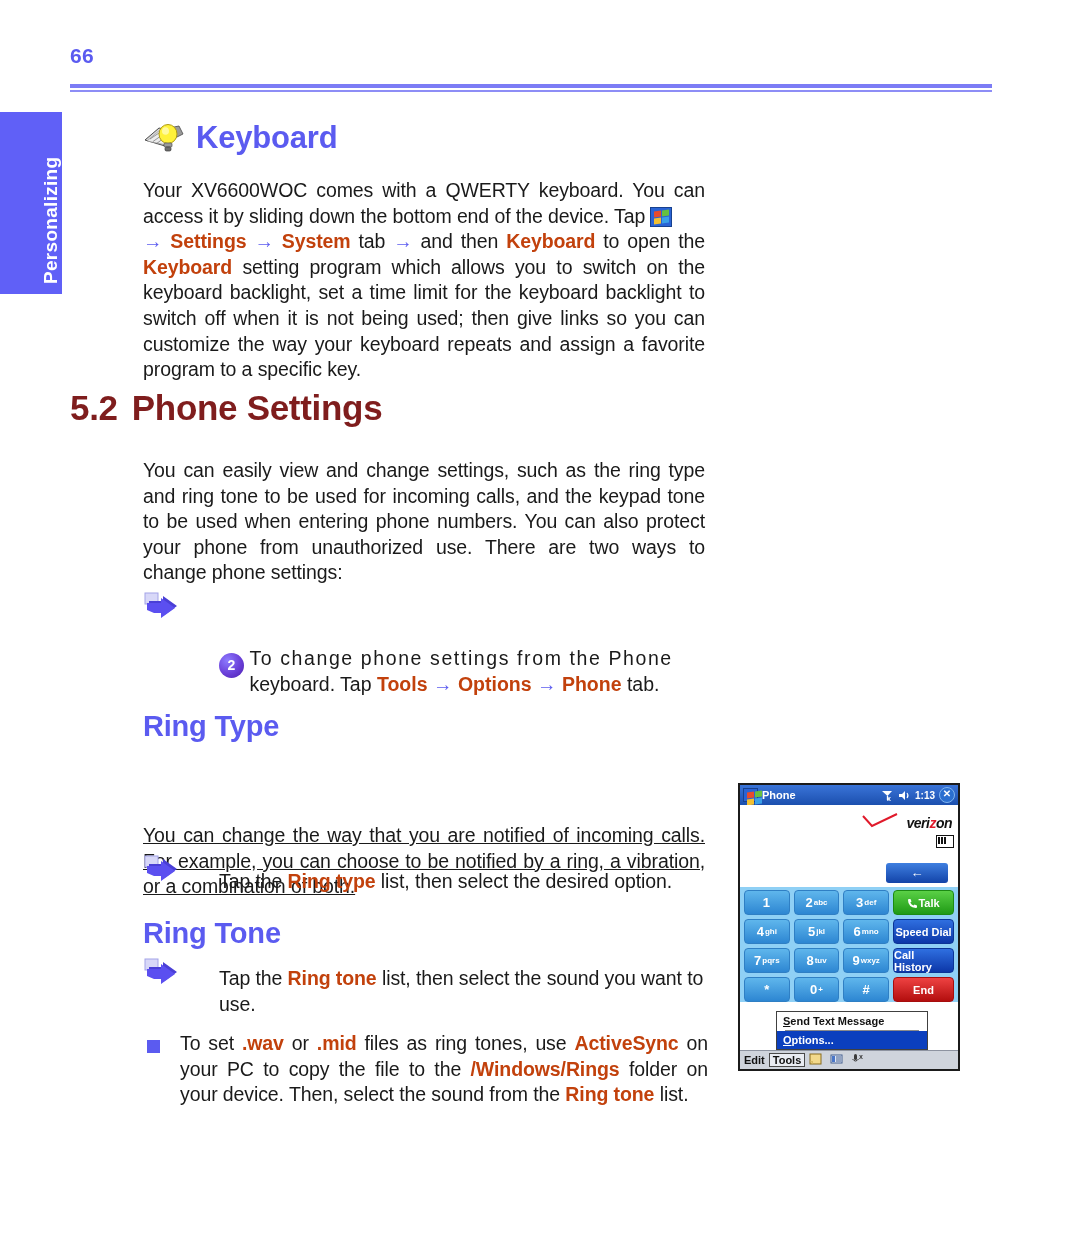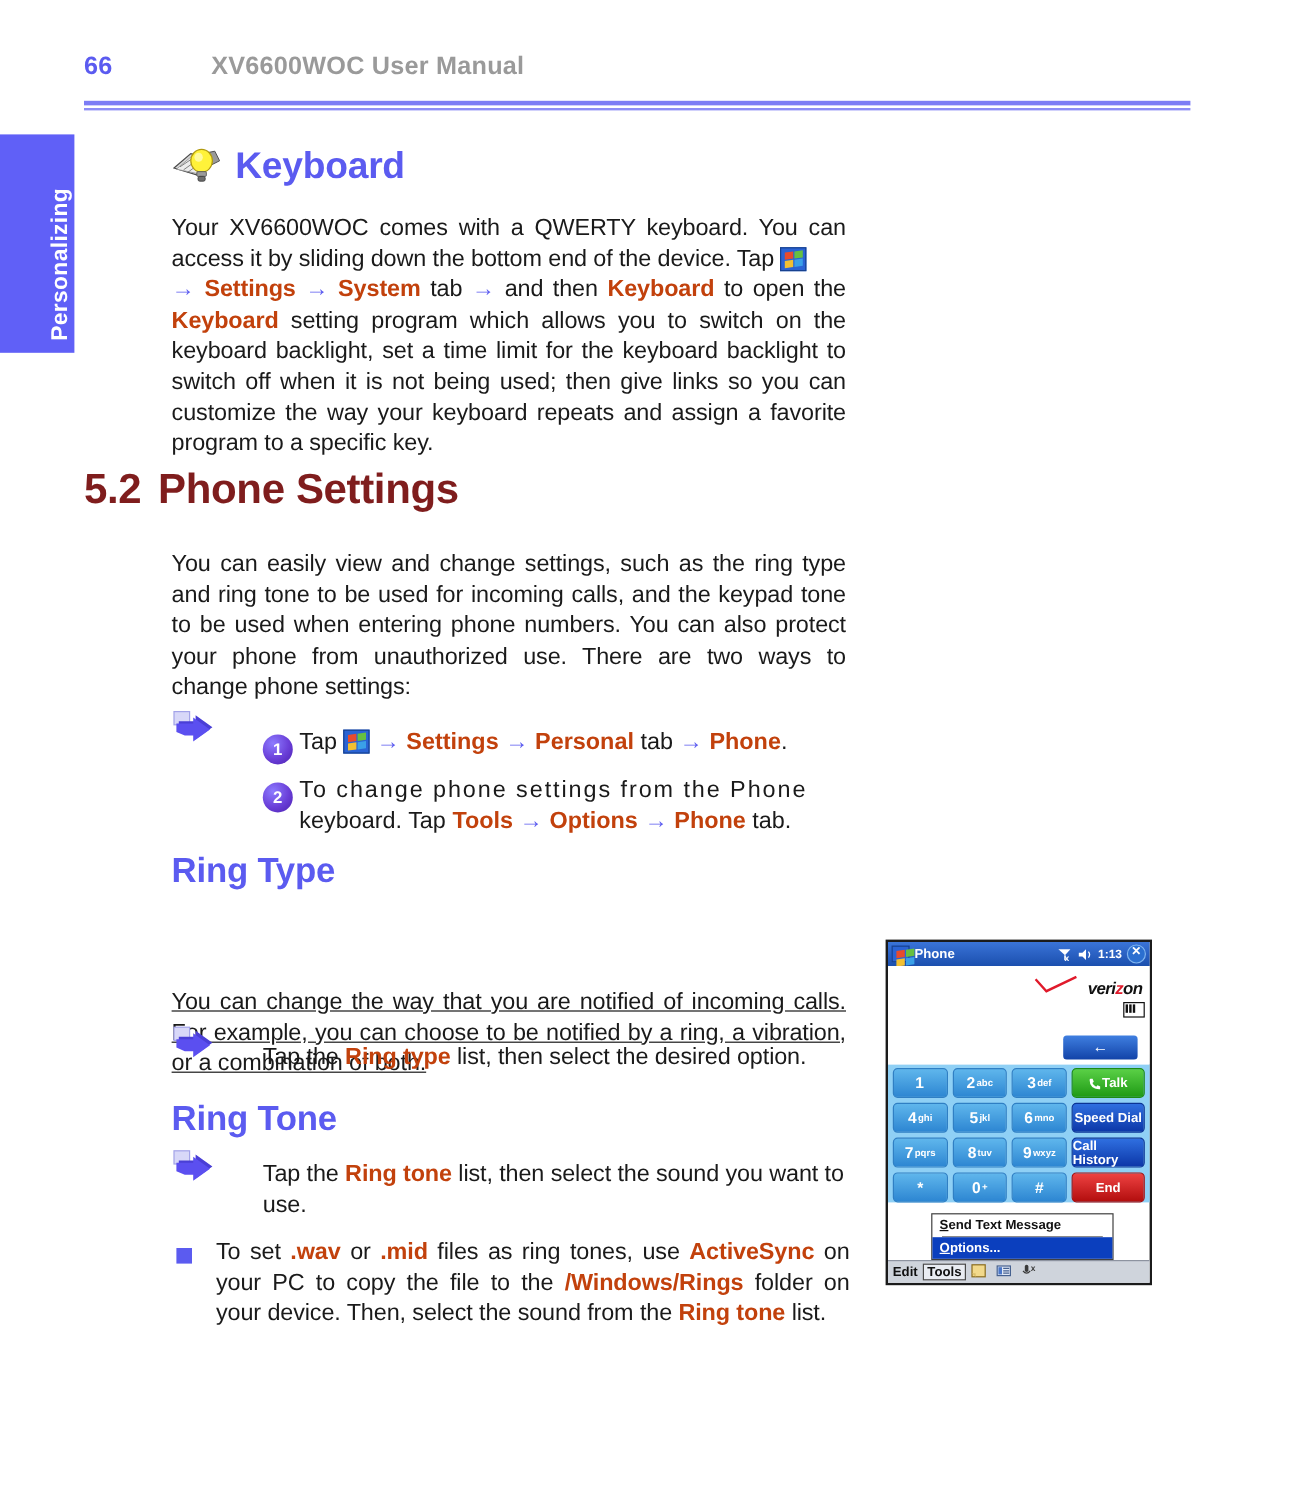--- a/index.html
+++ b/index.html
@@ -147,21 +147,20 @@
   .popup .sel{background:#0b3fbe;color:#fff;padding:3px 6px;}
   .popup u{text-decoration:underline;}
 </style>
 </head>
 <body>
 
 <div class="page">
 
   <div class="header">
     <div class="page-num">66</div>
-    <div class="manual-title">XV6600WOC User Manual</div>
   </div>
   <div class="rule-wrap">
     <div class="rule-thick"></div>
     <div class="rule-gap"></div>
     <div class="rule-thin"></div>
   </div>
 
   <div class="side-tab">
     <span>Personalizing</span>
   </div>
@@ -203,31 +202,20 @@
   <div class="para justify" style="left:143px;top:458px;width:562px;">You can easily view and change settings, such as the ring type and ring tone to be used for incoming calls, and the keypad tone to be used when entering phone numbers. You can also protect your phone from unauthorized use. There are two ways to change phone settings:</div>
 
   <span class="ico-arrow" style="left:143px;top:592px;">
     <svg width="44" height="32" viewBox="0 0 44 32">
       <rect x="2" y="1" width="13" height="11" fill="#d8d8f8" stroke="#a3a3e8" stroke-width="1"></rect>
       <path d="M6 16 L6 9 L20 9 L20 4 L34 14 L20 24 L20 19 L13 19 Z" fill="#4a3fd6"></path>
       <path d="M4 18 L4 11 L18 11 L18 6 L32 16 L18 26 L18 21 L11 21 Z" fill="#5b4ff0"></path>
     </svg>
   </span>
 
-  <div class="step" style="left:219px;top:606px;width:490px;">
-    <span class="badge">1</span>
-    <span class="step-txt">
-      <span>Tap </span><span class="win-ico"><i class="q1"></i><i class="q2"></i><i class="q3"></i><i class="q4"></i></span>
-      <span class="blue">→</span>
-      <span class="kblue">Settings</span>
-      <span class="blue">→</span>
-      <span class="kblue">Personal</span><span> tab </span><span class="blue">→</span>
-      <span class="kblue">Phone</span><span>.</span>
-    </span>
-  </div>
 
   <div class="step" style="left:219px;top:646px;width:490px;">
     <span class="badge">2</span>
     <span class="step-txt" style="width:440px;">
       <span style="letter-spacing:1.6px;">To change phone settings from the Phone</span><br>
       <span>keyboard. Tap </span><span class="kblue">Tools</span>
       <span class="blue">→</span>
       <span class="kblue">Options</span>
       <span class="blue">→</span>
       <span class="kblue">Phone</span><span> tab.</span>

